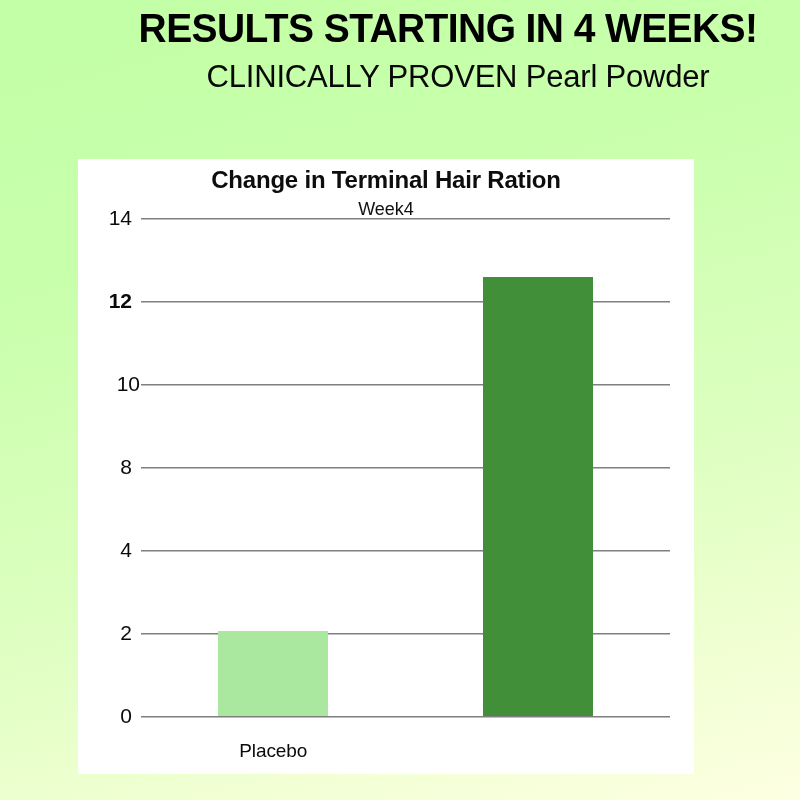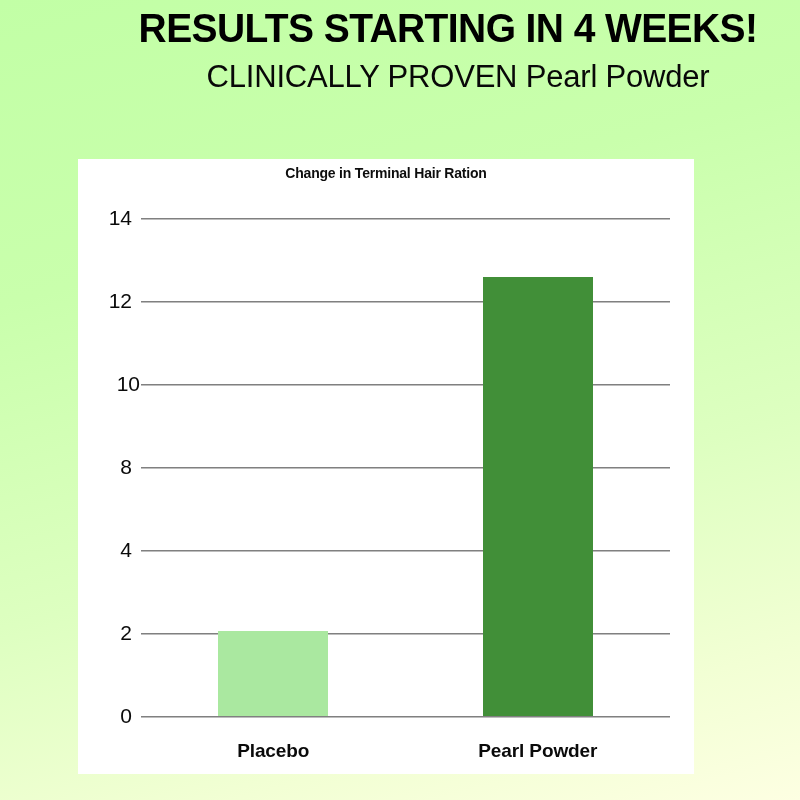--- a/index.html
+++ b/index.html
@@ -62,21 +62,21 @@
   }
 
   .chart-title-wrap {
     position: absolute;
     top: 5px;
     left: 0;
     width: 616px;
     text-align: center;
   }
   .chart-title {
-    font-size: 14px;
+    font-size: 24px;
     font-weight: 700;
     color: #0d0d0d;
     letter-spacing: -0.2px;
     line-height: 1.35;
   }
   .chart-subtitle {
     font-size: 18px;
     font-weight: 400;
     color: #101010;
     line-height: 1.35;
@@ -120,57 +120,57 @@
     background: #aae8a0;
   }
   .bar-pearl {
     background: #418f38;
   }
 
   .xlabel {
     position: absolute;
     text-align: center;
     font-size: 19px;
-    font-weight: 700;
+    font-weight: 400;
     color: #0a0a0a;
     letter-spacing: -0.1px;
   }
 </style>
 </head>
 <body>
 
 <div class="poster">
 
   <div class="headline-block">
     <div class="headline">RESULTS STARTING IN 4 WEEKS!</div>
     <div class="subheadline">CLINICALLY PROVEN Pearl Powder</div>
   </div>
 
   <div class="chart-card">
 
     <div class="chart-title-wrap">
       <div class="chart-title">Change in Terminal Hair Ration</div>
+      <div class="chart-subtitle">Week4</div>
     </div>
 
     <div class="plot" id="plot">
         <div class="gridline" style="top: 59px;"></div>
         <div class="ytick" style="top: 59px;">14</div>
         <div class="gridline" style="top: 142px;"></div>
-        <div class="ytick" style="top: 142px;">12</div>
+        <div class="ytick" style="top: 142px; font-weight: bold;">12</div>
         <div class="gridline" style="top: 225px;"></div>
         <div class="ytick" style="top: 225px; margin-left: 8px;">10</div>
         <div class="gridline" style="top: 308px;"></div>
         <div class="ytick" style="top: 308px;">8</div>
         <div class="gridline" style="top: 391px;"></div>
         <div class="ytick" style="top: 391px;">4</div>
         <div class="gridline" style="top: 474px;"></div>
         <div class="ytick" style="top: 474px;">2</div>
         <div class="gridline" style="top: 557px;"></div>
         <div class="ytick" style="top: 557px;">0</div>
         <div class="bar bar-placebo" style="left: 140.25px; top: 471.629px; width: 110px; height: 85.3714px; background: rgb(170, 232, 160); bottom: auto;"></div>
         <div class="xlabel" style="left: 63px; width: 264.5px; top: 581px;">Placebo</div>
         <div class="bar bar-pearl" style="left: 404.75px; top: 117.693px; width: 110px; height: 439.307px; background: rgb(65, 143, 56); bottom: auto;"></div>
-        <div class="xlabel" style="left: 327.5px; width: 264.5px; top: 581px;">Pearl Powder</div>
       </div>
 
   </div>
 
 </div>
 
 </body></html>

